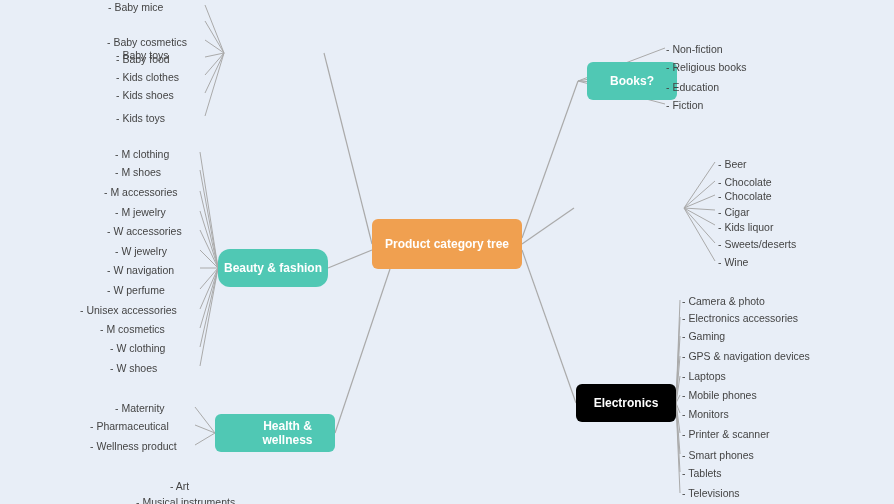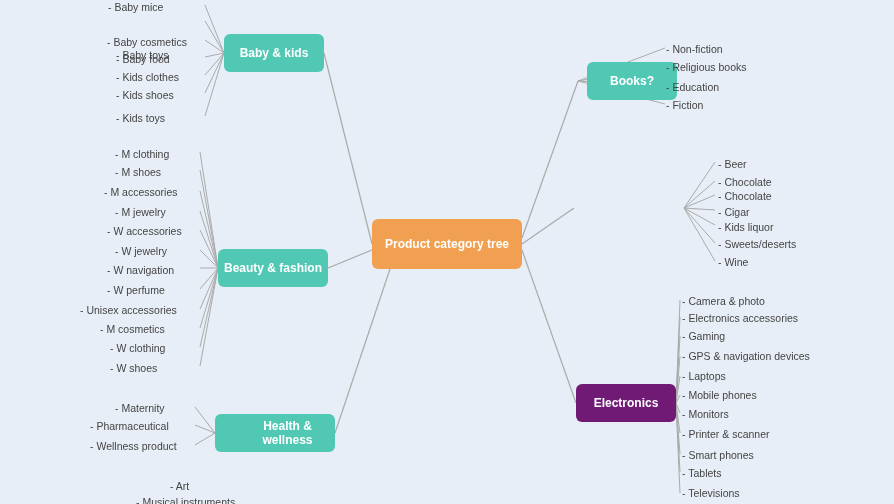--- a/index.html
+++ b/index.html
@@ -59,32 +59,33 @@
       margin-left: 9px;
     }
     .node-food {
       background: #50c8b4;
       width: 110px;
       height: 38px;
       left: 574px;
       top: 189px;
     }
     .node-electronics {
-      background: #701a75;
+      background: #000000;
       width: 100px;
       height: 38px;
       left: 576px;
       top: 384px;
     }
     .node-beauty {
       background: #50c8b4;
       width: 110px;
       height: 38px;
       left: 218px;
       top: 249px;
+      border-radius: 12px;
     }
     .node-health {
       background: #50c8b4;
       width: 120px;
       height: 38px;
       left: 215px;
       top: 414px;
       padding-left: 25px;
     }
     .leaf-text {
@@ -161,23 +162,20 @@
 
     <line x1="215" y1="433" x2="195" y2="407" stroke="#aaa" stroke-width="1"></line>
     <line x1="215" y1="433" x2="195" y2="425" stroke="#aaa" stroke-width="1"></line>
     <line x1="215" y1="433" x2="195" y2="445" stroke="#aaa" stroke-width="1"></line>
   </svg>
 
   <div class="node-box node-center">
     <span>Product category tree</span>
   </div>
 
-  <div class="node-box node-baby">
-    <span>Baby &amp; kids</span>
-  </div>
 
   <div class="node-box node-books">
     <span>Books?</span>
   </div>
 
 
   <div class="node-box node-electronics">
     <span>Electronics</span>
   </div>
 

